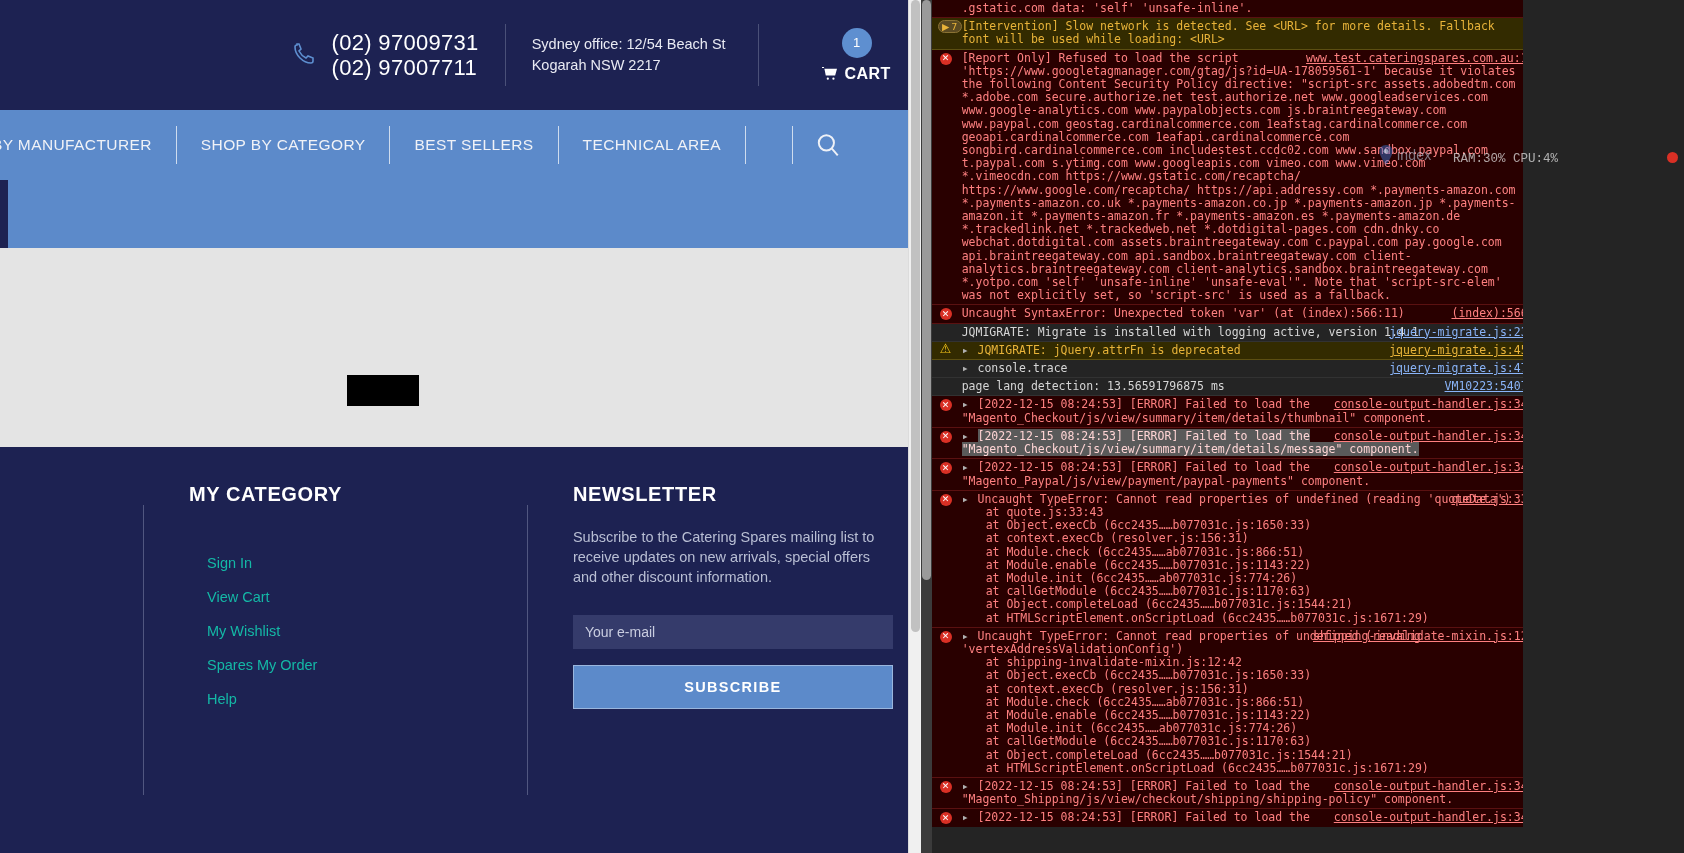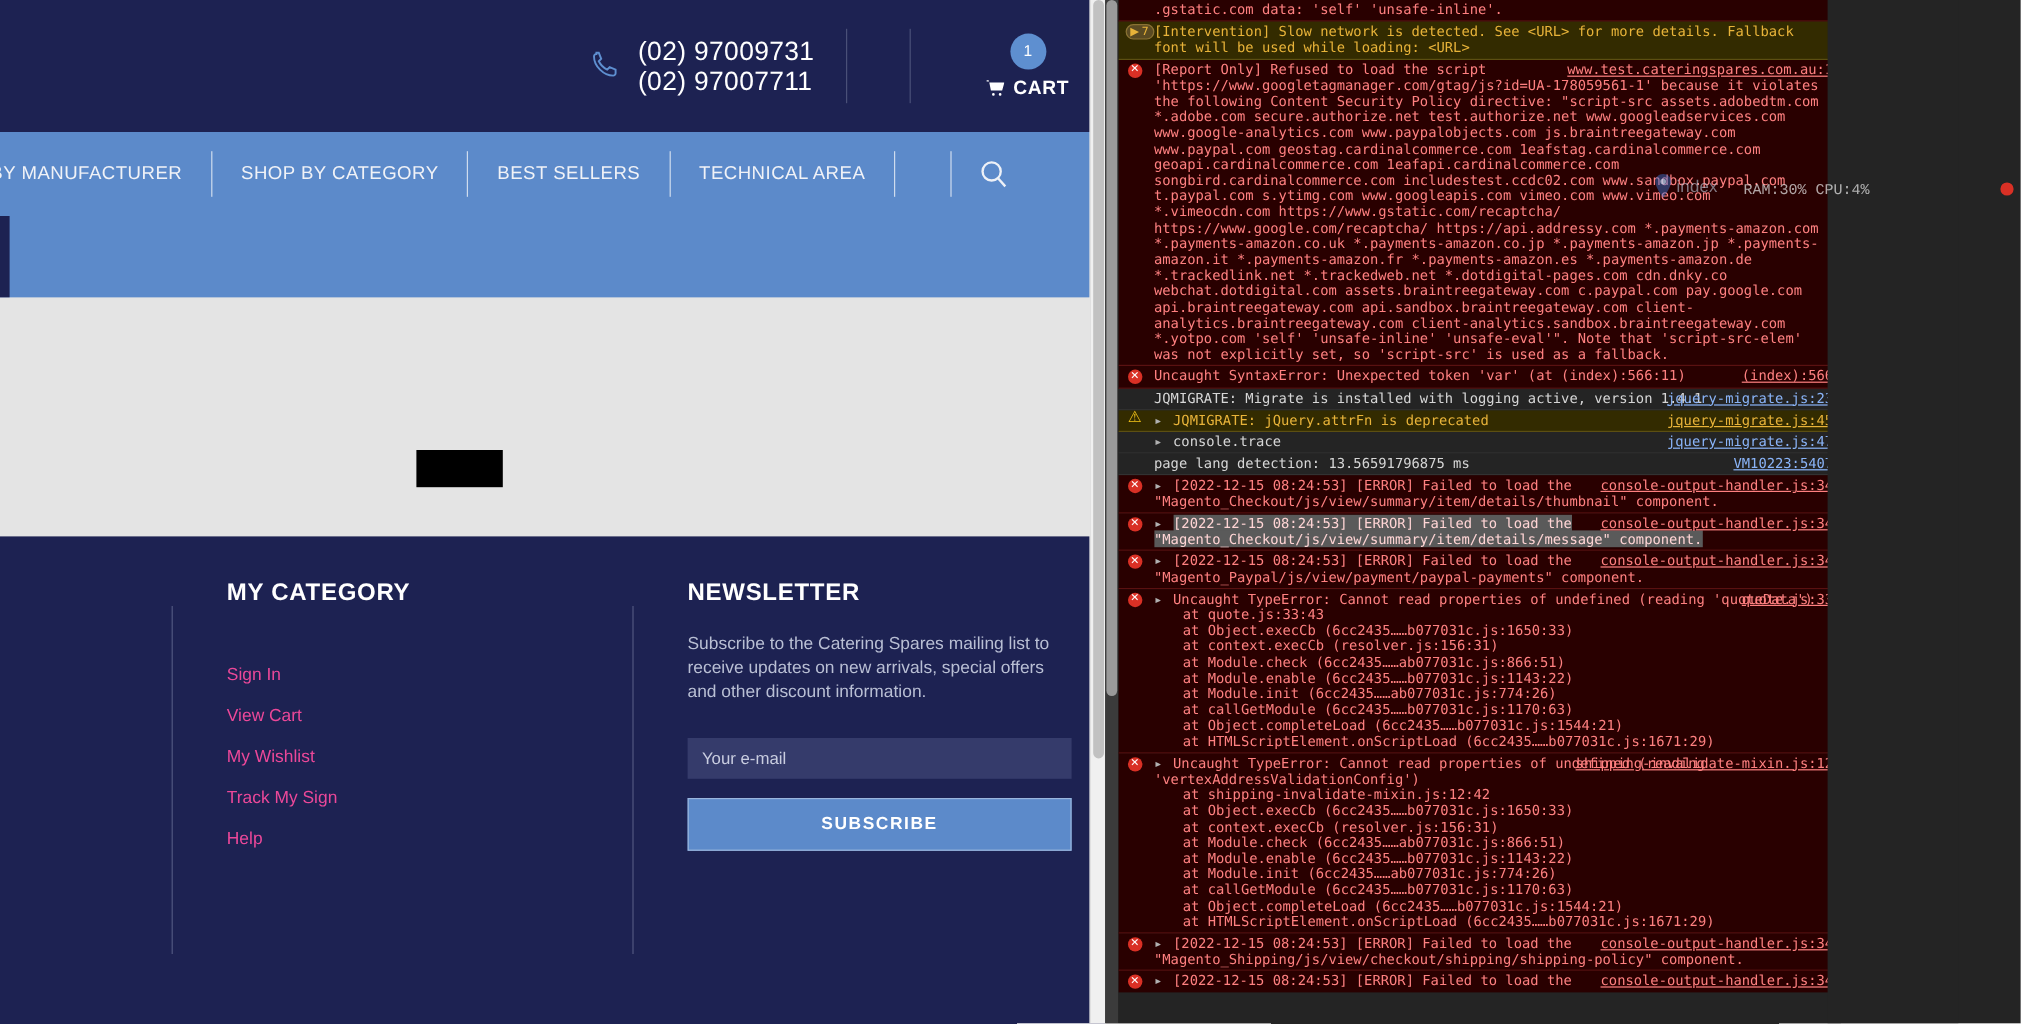--- a/index.html
+++ b/index.html
@@ -88,21 +88,21 @@
     content:""; position:absolute; left:0; top:22px;
     width: 1px; height: 290px; background: #515780;
   }
   .fcol-account { width: 390px; margin-left: 143px; }
   .fcol-news { width: 400px; margin-left: 0px; }
   .f-title {
     color:#ffffff; font-size: 20px; font-weight: bold;
     letter-spacing: .6px; margin-bottom: 49px;
   }
   .f-link {
-    color:#ec4899; font-size: 14.5px; margin-bottom: 18px; cursor: pointer;
+    color:#14b8a6; font-size: 14.5px; margin-bottom: 18px; cursor: pointer; margin-left: 18px;
   }
   .f-text {
     color:#b9bfd4; font-size: 14.5px; line-height: 20px;
     margin-top: -28px; margin-bottom: 28px; width: 322px;
   }
   .email-input {
     width: 320px; height: 34px; background: #353b6b; border: none;
     color:#c9cde0; font-size: 14px; padding: 0 12px;
     font-family: "Liberation Sans", sans-serif; outline: none;
   }
@@ -221,20 +221,24 @@
           </svg>
         </span>
         <div class="phone-nums">
           <div>(02) 97009731</div>
           <div>(02) 97007711</div>
         </div>
       </div>
 
       <div class="vsep"></div>
 
+      <div class="addr">
+        <div>Sydney office: 12/54 Beach St</div>
+        <div>Kogarah NSW 2217</div>
+      </div>
 
       <div class="vsep"></div>
 
       <div class="cart-block">
         <div class="cart-badge">1</div>
         <div class="cart-row">
           <span class="cart-ico">
             <svg viewBox="0 0 16 16" width="15" height="15" fill="#ffffff">
               <path d="M0 1h2l.6 2H16l-2 7H4L2.4 2H0z M5 13.5a1.2 1.2 0 1 0 2.4 0 1.2 1.2 0 1 0-2.4 0z M11 13.5a1.2 1.2 0 1 0 2.4 0 1.2 1.2 0 1 0-2.4 0z"></path>
             </svg>
@@ -269,21 +273,21 @@
     <div class="content">
       <div class="black-box"></div>
     </div>
 
     <div class="footer">
       <div class="fcol fcol-account">
         <div class="f-title">MY CATEGORY</div>
         <div class="f-link">Sign In</div>
         <div class="f-link">View Cart</div>
         <div class="f-link">My Wishlist</div>
-        <div class="f-link">Track My Sign</div>
+        <div class="f-link">Spares My Order</div>
         <div class="f-link">Help</div>
       </div>
 
       <div class="fcol fcol-news">
         <div class="f-title">NEWSLETTER</div>
         <div class="f-text">Subscribe to the Catering Spares mailing list to receive updates on new arrivals, special offers and other discount information.</div>
         <input class="email-input" type="text" placeholder="Your e-mail" style="">
         <button class="subscribe-btn">SUBSCRIBE</button>
       </div>
     </div>

